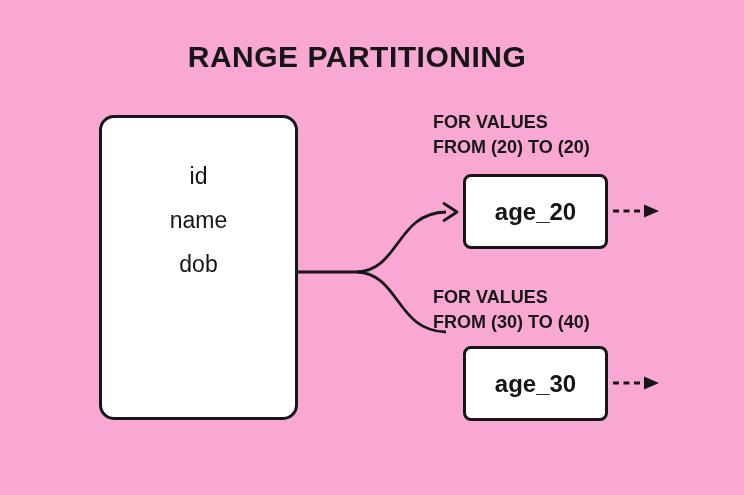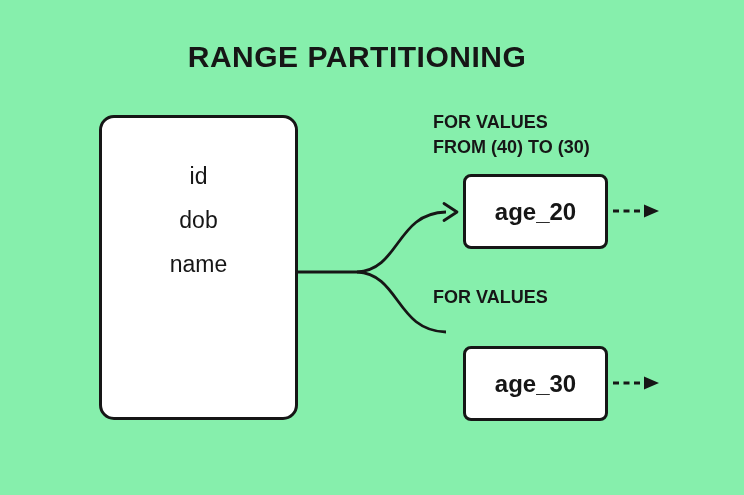--- a/index.html
+++ b/index.html
@@ -4,21 +4,21 @@
 <style>
   html, body {
     margin: 0;
     padding: 0;
     background: #ffffff;
   }
   .canvas {
     position: relative;
     width: 744px;
     height: 495px;
-    background: #86efac;
+    background: #f9a8d4;
     overflow: hidden;
     font-family: "Liberation Sans", sans-serif;
     color: #161616;
   }
   .diagram-title {
     position: absolute;
     top: 40px;
     left: 357px;
     transform: translateX(-50%);
     white-space: nowrap;
@@ -92,36 +92,37 @@
 </head>
 <body>
 
 <div class="canvas">
 
   <div class="diagram-title">RANGE PARTITIONING</div>
 
   <div class="table-node">
     <div class="table-field-list">
       <div class="table-field">id</div>
+      <div class="table-field">name</div>
       <div class="table-field">dob</div>
-      <div class="table-field">name</div>
     </div>
   </div>
 
   <div class="partition-label top">
     <div>FOR VALUES</div>
-    <div>FROM (40) TO (30)</div>
+    <div>FROM (20) TO (20)</div>
   </div>
 
   <div class="partition-node top">
     <span class="partition-node-name">age_20</span>
   </div>
 
   <div class="partition-label bottom">
     <div>FOR VALUES</div>
+    <div>FROM (30) TO (40)</div>
   </div>
 
   <div class="partition-node bottom">
     <span class="partition-node-name">age_30</span>
   </div>
 
   <svg class="connector-layer" width="744" height="495" viewBox="0 0 744 495">
 
     <path d="M 297 272 L 357 272" fill="none" stroke="#161616" stroke-width="2.8"></path>
 

